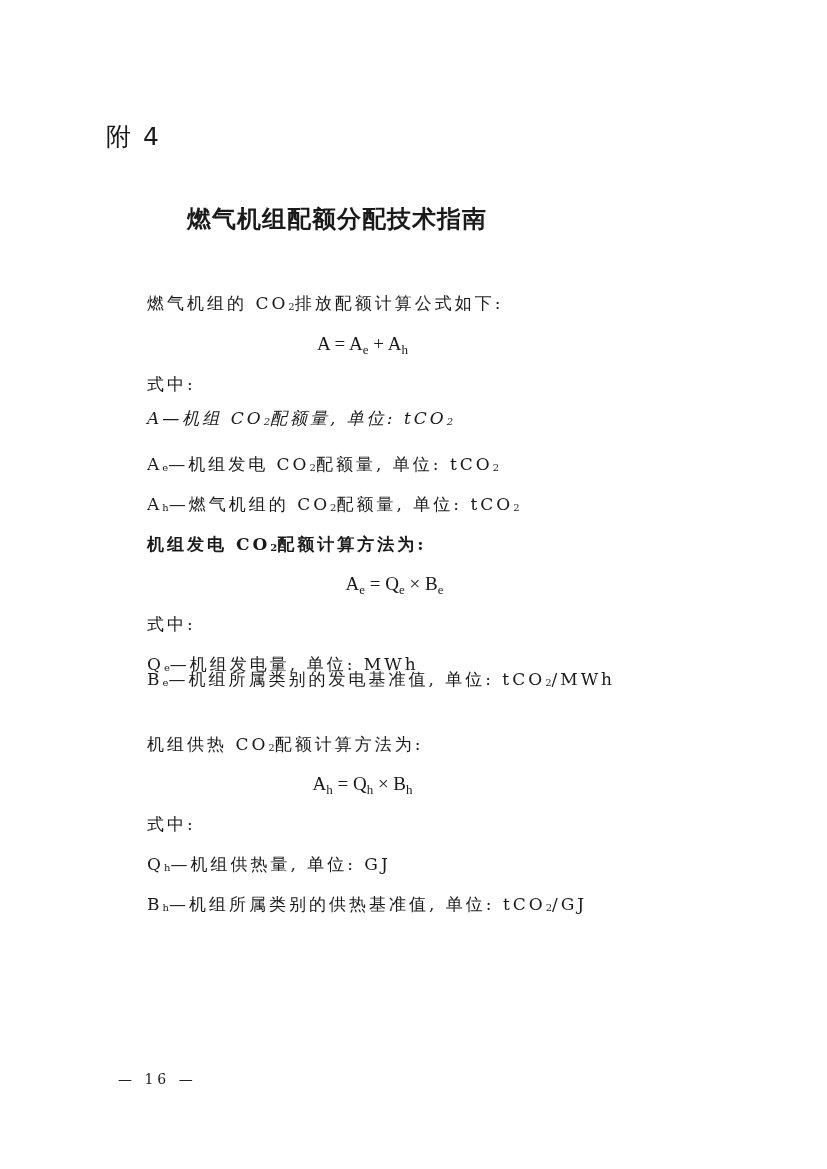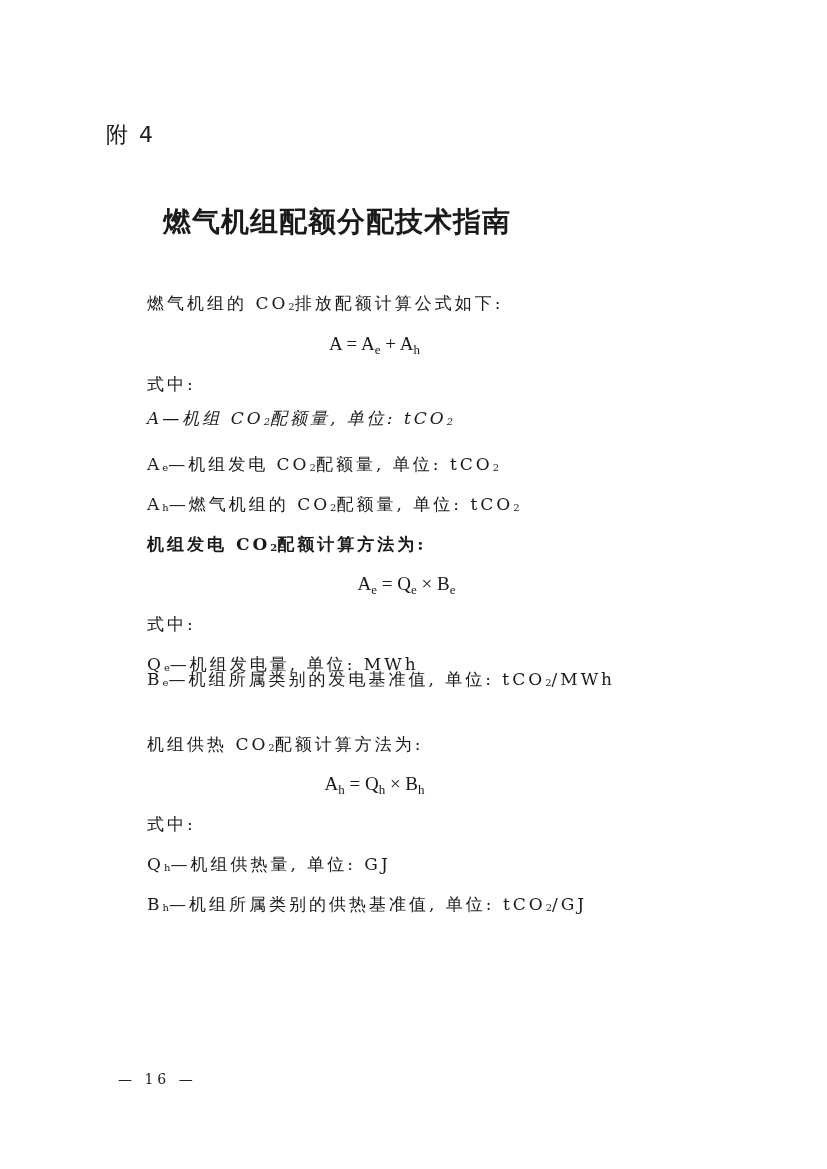--- a/index.html
+++ b/index.html
@@ -13,44 +13,44 @@
       position: relative;
       overflow: hidden;
       color: #1a1a1a;
       font-family: "DejaVu Serif", "Liberation Serif", serif;
     }
     .attach {
       position: absolute;
       left: 106px;
       top: 120px;
       font-family: "DejaVu Sans", "Liberation Sans", sans-serif;
-      font-size: 22px;
+      font-size: 25px;
       letter-spacing: 2px;
     }
     .title {
       position: absolute;
       left: 0;
       width: 674px;
       top: 203px;
       text-align: center;
       font-family: "DejaVu Sans", "Liberation Sans", sans-serif;
-      font-size: 28px;
+      font-size: 24px;
       font-weight: bold;
       letter-spacing: 1px;
     }
     .line {
       position: absolute;
       left: 147px;
       font-size: 17px;
       letter-spacing: 3px;
       white-space: nowrap;
     }
     .formula {
       position: absolute;
-      left: 16px;
+      left: 4px;
       width: 717px;
       text-align: center;
       font-family: "Liberation Serif", "DejaVu Serif", serif;
       font-size: 19px;
       white-space: nowrap;
     }
     .formula sub {
       font-size: 13px;
       vertical-align: -4px;
     }

